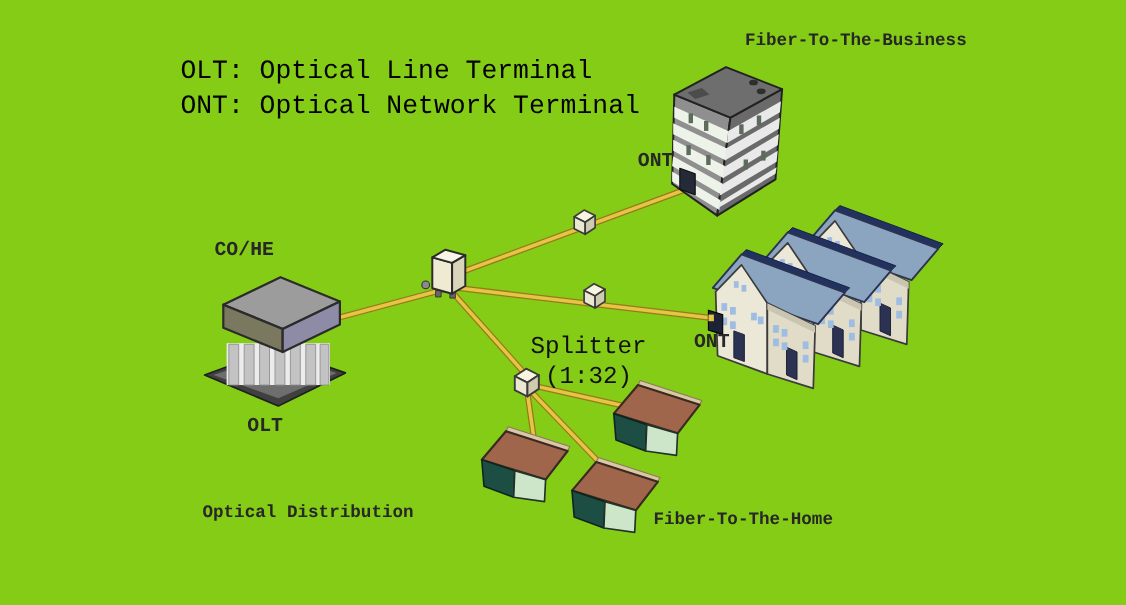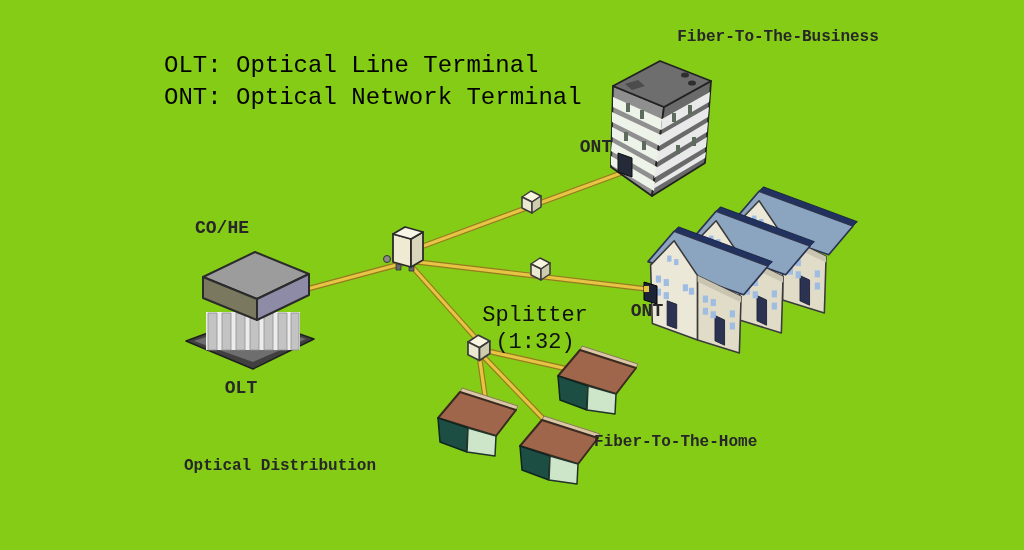--- a/index.html
+++ b/index.html
@@ -176,19 +176,19 @@
 
 <div class="label b sz18 ctr" style="left:596px;top:137px;">ONT</div>
 <div class="label b sz18 ctr" style="left:647px;top:301px;">ONT</div>
 
 <div class="label splitter ctr" style="left:535px;top:302px;">
   <div>Splitter</div>
   <div>(1:32)</div>
 </div>
 
 
-<div class="label b sz16" style="left:594px;top:433px;">Fiber-To-The-Home</div>
+<div class="label b sz16" style="left:594px;top:463px;">Fiber-To-The-Home</div>
 
 <div class="label b sz16 lh26" style="left:184px;top:453px;">
   <div>Optical Distribution</div>
 </div>
 
 </div>
 
 </body></html>

